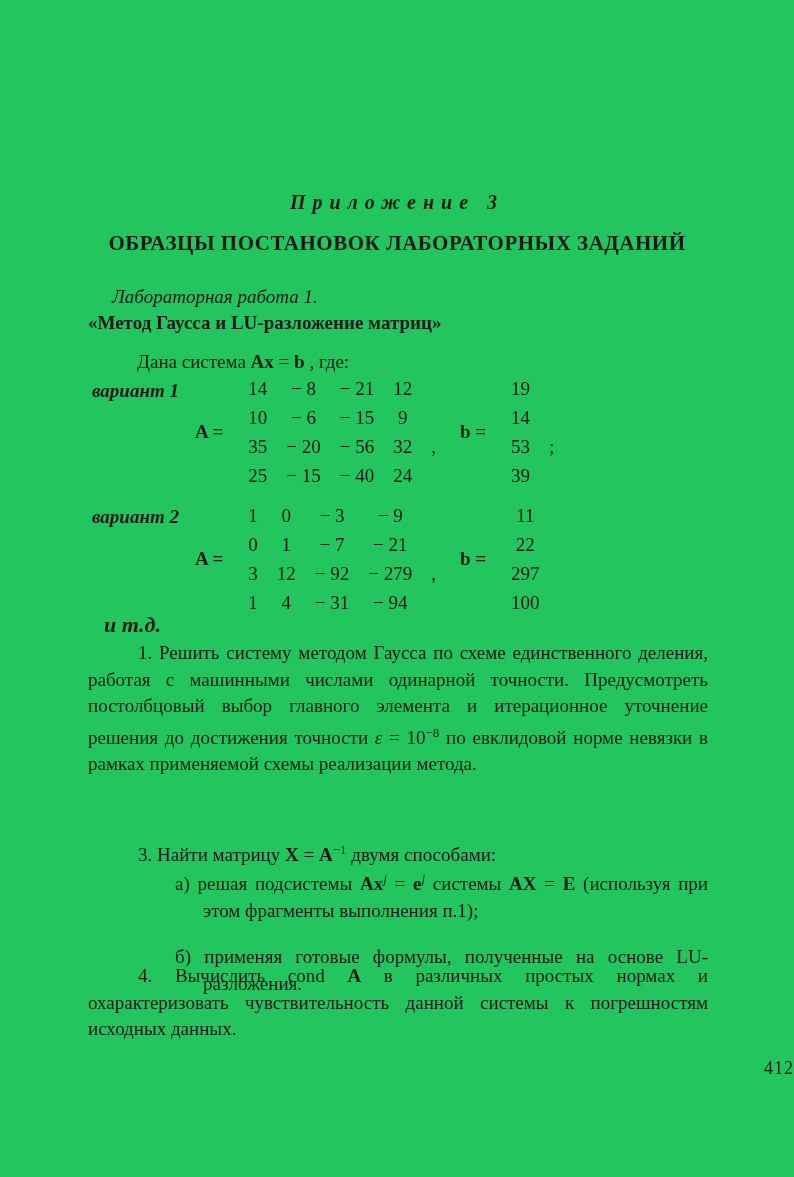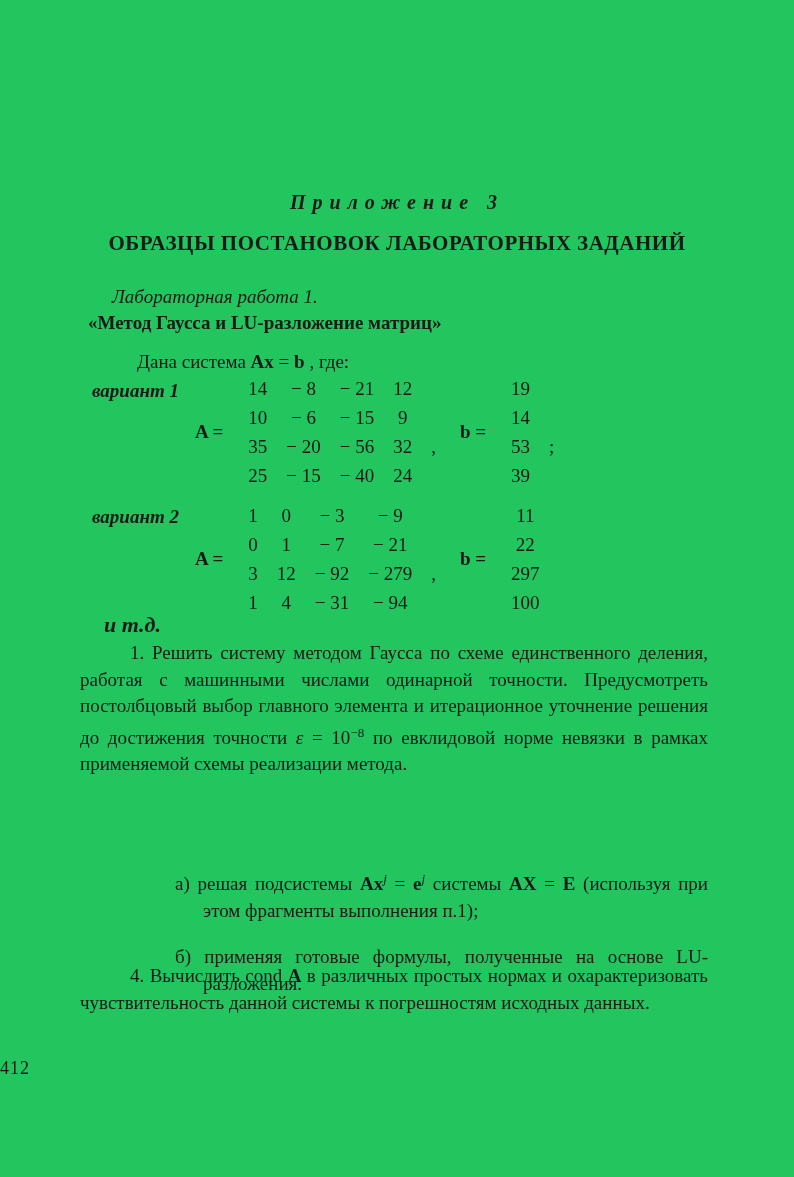--- a/index.html
+++ b/index.html
@@ -40,31 +40,31 @@
   .paren { width:11px; }
   .pl { border-left:2.4px solid #252525; border-top-left-radius:13px 28px; border-bottom-left-radius:13px 28px; margin-right:-5px; }
   .pr { border-right:2.4px solid #252525; border-top-right-radius:13px 28px; border-bottom-right-radius:13px 28px; margin-left:-5px; }
   .mat-grid { display:grid; column-gap:19px; padding:4px 11px; align-content:center; }
   .mat-cell { text-align:center; line-height:29px; font-size:19px; white-space:nowrap; }
   .sep, .term { position:relative; top:15px; }
   .blabel { margin-left:24px; }
 
   .etc { top:612px; left:92px; font-style:italic; font-weight:bold; font-size:22px;margin-left:12px; }
 
-  .task { left:80px; right:86px; font-size:19px; line-height:26.5px; text-align:justify; }
+  .task { left:88px; right:86px; font-size:19px; line-height:26.5px; text-align:justify; }
   .t1 { top:640px; text-indent:50px; }
   .t2 { top:777px; text-indent:50px; }
   .t3 { top:837px; text-indent:50px; }
   .sub { position:absolute; left:203px; right:86px; font-size:19px; line-height:26.5px; text-align:justify; text-indent:-28px; }
   .t3a { top:866px; }
   .t3b { top:918px;margin-top:26px; }
   .t4 { top:963px; text-indent:50px; }
 
   .sup { font-size:13px; vertical-align:7px; letter-spacing:0; }
-  .pageno { top:1058px; left:0; right:0; text-align:left; font-size:18px; letter-spacing:1px; }
+  .pageno { top:1058px; left:0; right:0; text-align:right; font-size:18px; letter-spacing:1px; }
 </style>
 </head>
 <body>
 
 <div class="page">
 
   <div class="abs appendix-title">Приложение 3</div>
 
   <div class="abs main-title">ОБРАЗЦЫ ПОСТАНОВОК ЛАБОРАТОРНЫХ ЗАДАНИЙ</div>
 
@@ -156,20 +156,21 @@
       </div>
       <span class="term"></span>
     </div>
   </div>
 
   <div class="abs etc">и т.д.</div>
 
   <div class="abs task t1"><span>1. Решить систему методом Гаусса по схеме единственного деления, работая с машинными числами одинарной точности. Предусмотреть постолбцовый выбор главного элемента и итерационное уточнение решения до достижения точности </span><span class="it">ε</span><span> = 10</span><span class="sup">−8</span><span> по евклидовой норме невязки в рамках применяемой схемы реализации метода.</span></div>
 
 
+  <div class="abs task t3"><span>3. Найти матрицу </span><span class="bm">X</span><span> = </span><span class="bm">A</span><span class="sup">−1</span><span> двумя способами:</span></div>
 
   <div class="sub t3a"><span>а) решая подсистемы </span><span class="bm">Ax</span><span class="sup it">j</span><span> = </span><span class="bm">e</span><span class="sup it">j</span><span> системы </span><span class="bm">AX</span><span> = </span><span class="bm">E</span><span> (используя при этом фрагменты выполнения п.1);</span></div>
 
   <div class="sub t3b"><span>б) применяя готовые формулы, полученные на основе LU-разложения.</span></div>
 
   <div class="abs task t4"><span>4. Вычислить </span><span>cond</span><span>&nbsp;</span><span class="bm">A</span><span> в различных простых нормах и охарактеризовать чувствительность данной системы к погрешностям исходных данных.</span></div>
 
   <div class="abs pageno">412</div>
 
 </div>

